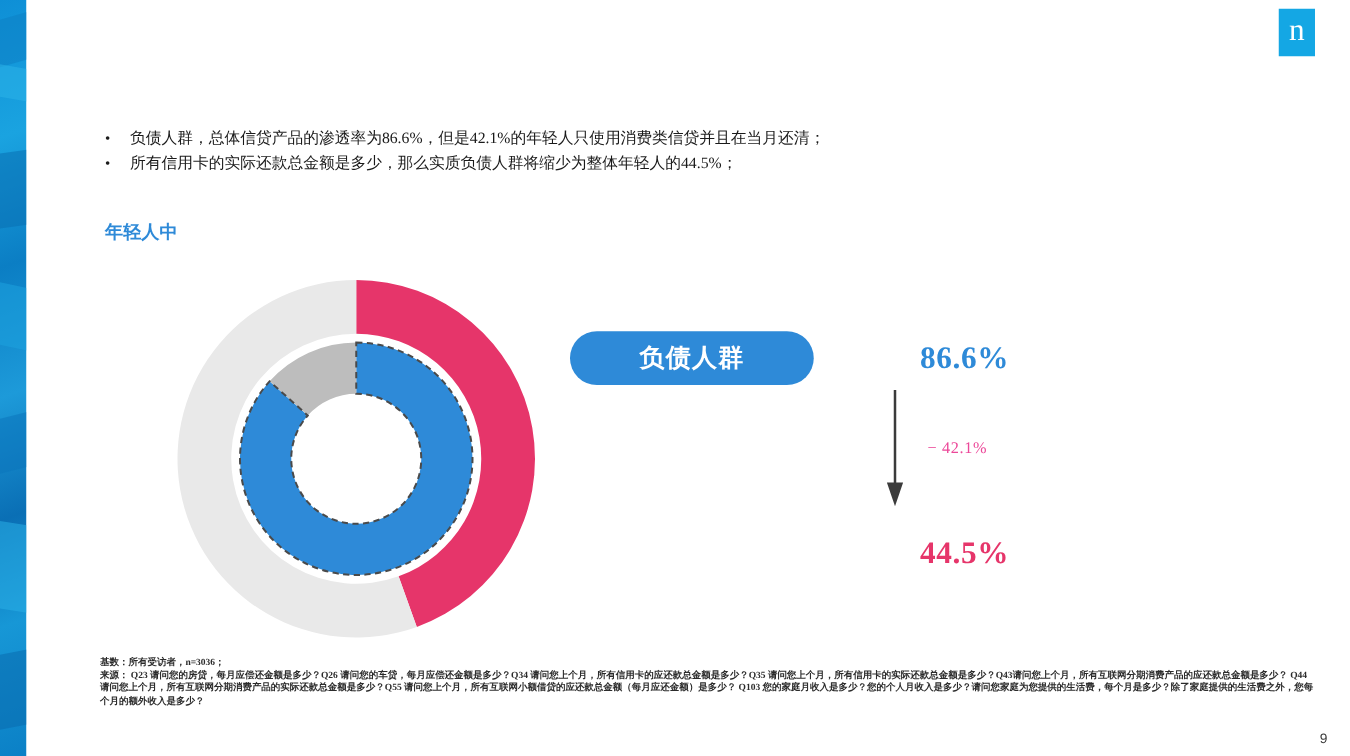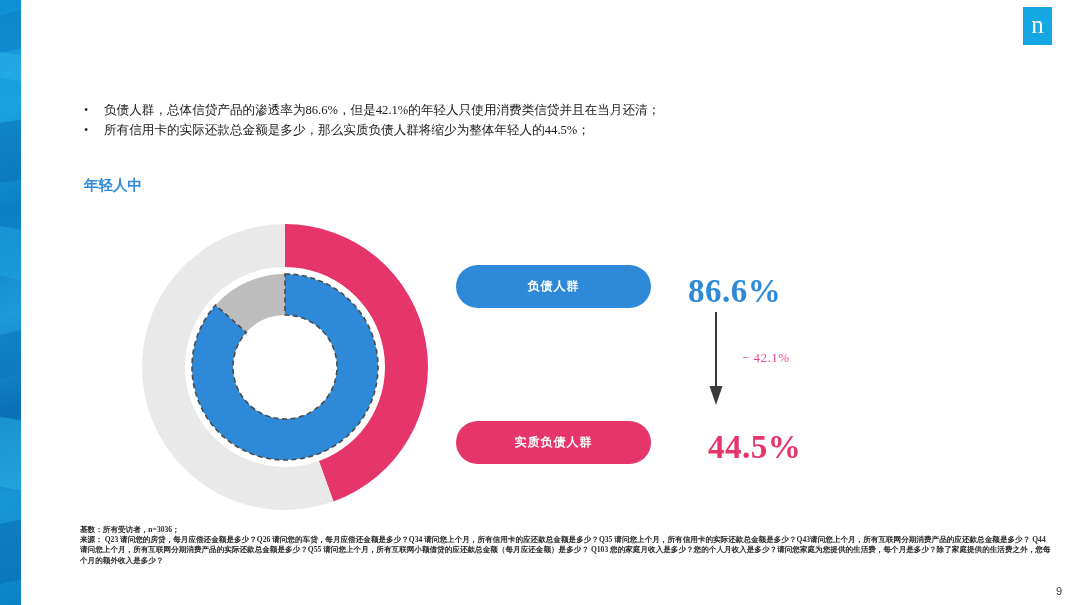--- a/index.html
+++ b/index.html
@@ -117,21 +117,21 @@
   .chart-wrap svg { display: block; }
 
   
   .pill {
     position: absolute;
     display: flex;
     align-items: center;
     justify-content: center;
     border-radius: 24px;
     color: #ffffff;
-    font-size: 12px;
+    font-size: 20px;
     font-weight: bold;
     letter-spacing: 1px;
   }
   .pill-debt {
     left: 456px; top: 265px;
     width: 195px; height: 43px;
     background: #2e8ad8;
   }
   .pill-real-debt {
     left: 456px; top: 421px;
@@ -143,26 +143,27 @@
     width: 148px; height: 38px;
     background: #2e8ad8;
     border: 2px dashed #3b3b3b;
     border-radius: 20px;
     font-size: 14px;
     letter-spacing: .5px;
   }
 
   .val {
     position: absolute;
-    font-size: 33px;
+    font-size: 25px;
     font-weight: bold;
     letter-spacing: .5px;
+    margin-left: 48px;
   }
   .val-top   { left: 688px; top: 273px; color: #2e8ad8; }
-  .val-bot   { left: 708px; top: 429px; color: #e6356a; }
+  .val-bot   { left: 688px; top: 429px; color: #e6356a; }
 
   .minus-val {
     position: absolute;
     left: 742px; top: 350px;
     font-size: 13px;
     color: #ec4899;
     letter-spacing: .5px;
   }
 
   .arrow {
@@ -245,21 +246,20 @@
   <div class="pill pill-debt">负债人群</div>
   <div class="val val-top">86.6%</div>
 
   <svg class="arrow" viewBox="0 0 16 94">
     <line x1="8" y1="0" x2="8" y2="78" stroke="#3b3b3b" stroke-width="2"></line>
     <polygon points="8,93 1.5,74 14.5,74" fill="#3b3b3b"></polygon>
   </svg>
 
   <div class="minus-val">− 42.1%</div>
 
-  <div class="pill pill-real-debt">实质负债人群</div>
   <div class="val val-bot">44.5%</div>
 
   <div class="footnotes">
     <div class="fn-line">基数：所有受访者，n=3036；</div>
     <div class="fn-line">来源： Q23 请问您的房贷，每月应偿还金额是多少？Q26 请问您的车贷，每月应偿还金额是多少？Q34 请问您上个月，所有信用卡的应还款总金额是多少？Q35 请问您上个月，所有信用卡的实际还款总金额是多少？Q43请问您上个月，所有互联网分期消费产品的应还款总金额是多少？ Q44 请问您上个月，所有互联网分期消费产品的实际还款总金额是多少？Q55 请问您上个月，所有互联网小额借贷的应还款总金额（每月应还金额）是多少？ Q103 您的家庭月收入是多少？您的个人月收入是多少？请问您家庭为您提供的生活费，每个月是多少？除了家庭提供的生活费之外，您每个月的额外收入是多少？</div>
   </div>
 
   <div class="page-num">9</div>
 </div>
 

